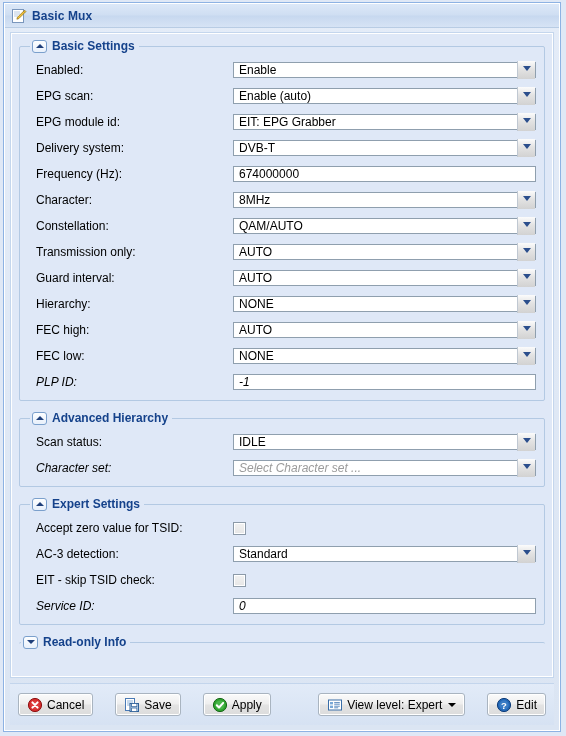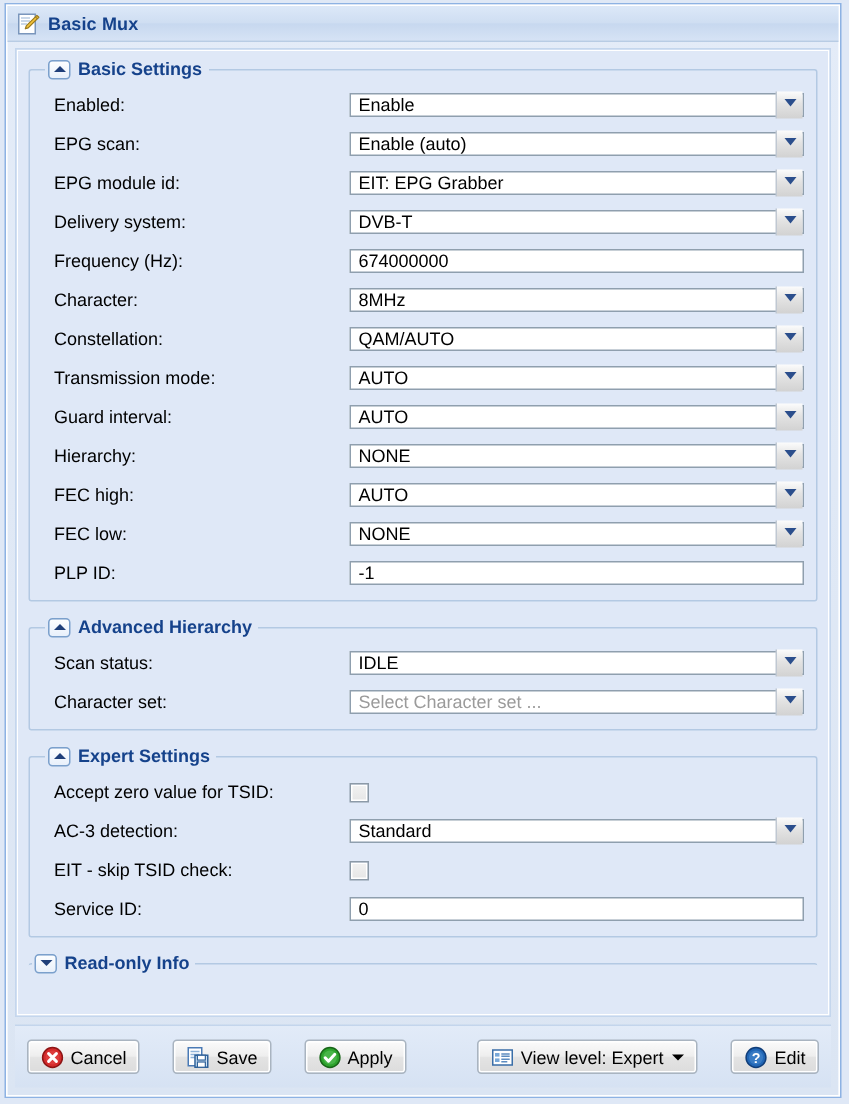--- a/index.html
+++ b/index.html
@@ -132,21 +132,21 @@
     border-top: 4px solid #1f3f7a;
   }
 
   
   .row {
     display: flex;
     align-items: center;
     height: 20px;
     margin-bottom: 6px;
   }
-  .row:last-child { margin-bottom: 2px; }
+  .row:last-child { margin-bottom: 2px; font-style: italic; }
   .row .lbl {
     width: 205px;
     flex: 0 0 205px;
     font-size: 12px;
     color: #000;
     padding-left: 8px;
     box-sizing: border-box;
     white-space: nowrap;
   }
   .row .ctl {
@@ -356,21 +356,21 @@
           <div class="lbl">Constellation:</div>
           <div class="ctl">
             <div class="field select">
               <span class="val">QAM/AUTO</span>
               <span class="arrow"></span>
             </div>
           </div>
         </div>
 
         <div class="row">
-          <div class="lbl">Transmission mode:</div>
+          <div class="lbl">Transmission only:</div>
           <div class="ctl">
             <div class="field select">
               <span class="val">AUTO</span>
               <span class="arrow"></span>
             </div>
           </div>
         </div>
 
         <div class="row">
           <div class="lbl">Guard interval:</div>

